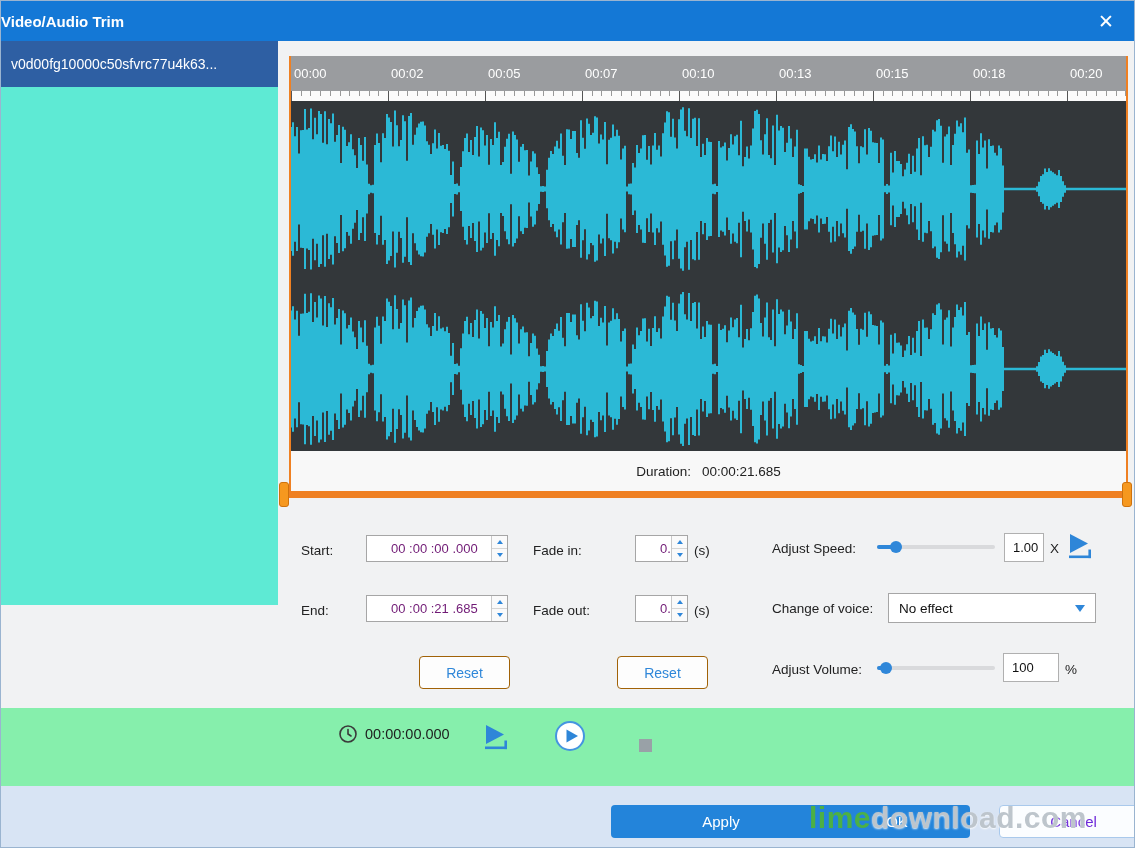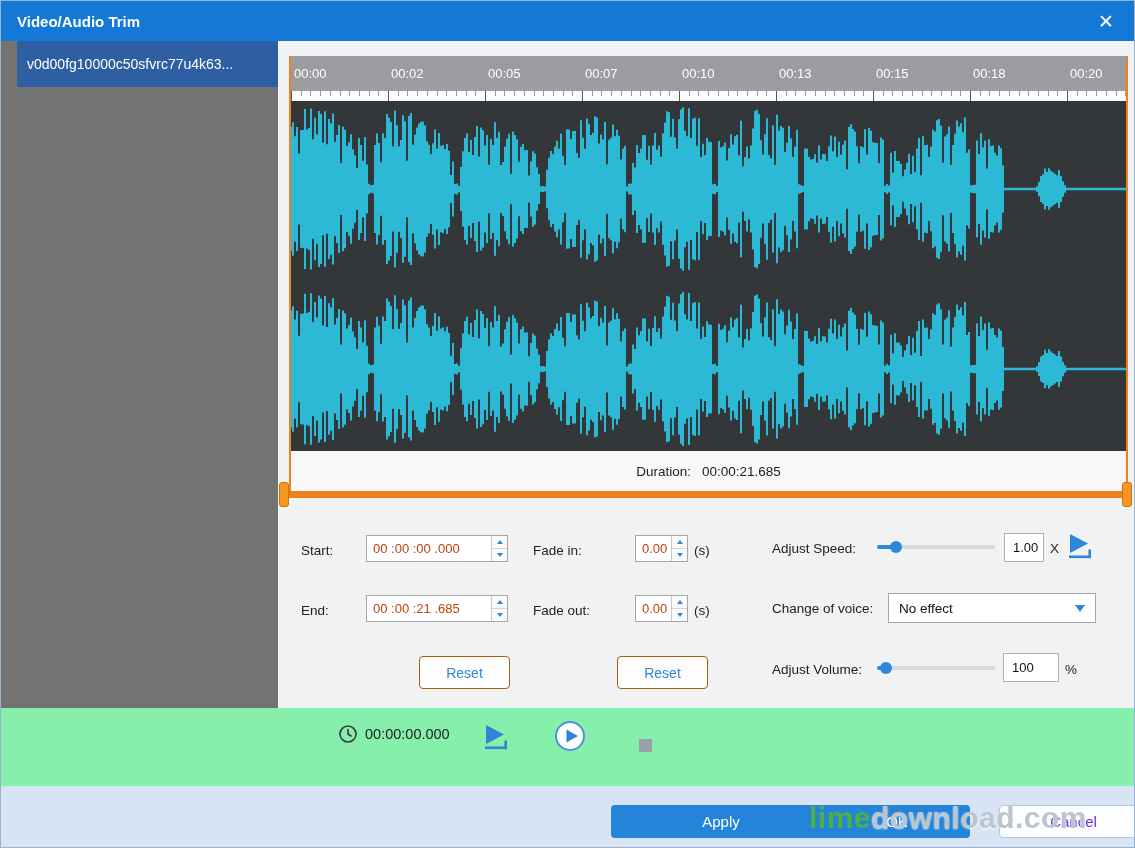--- a/index.html
+++ b/index.html
@@ -1,25 +1,25 @@
 <!DOCTYPE html>
 <html><head>
 <meta charset="utf-8">
 <style>
   html,body{margin:0;padding:0;background:#ffffff;}
   body{font-family:"Liberation Sans", sans-serif;}
   .window{position:relative;width:1135px;height:848px;background:#f1f2f3;overflow:hidden;border:1px solid #9ab4d0;box-sizing:border-box;}
 
   
   .titlebar{position:absolute;left:0;top:0;width:100%;height:40px;background:#1478d6;display:flex;align-items:center;}
-  .titlebar .title{color:#fff;font-size:15px;font-weight:bold;padding-left:16px;}
+  .titlebar .title{color:#fff;font-size:15px;font-weight:bold;}
   .close-btn{position:absolute;right:14px;top:0;height:40px;display:flex;align-items:center;color:#fff;font-size:19px;cursor:pointer;padding:0 6px;}
 
   
-  .sidebar{position:absolute;left:0;top:40px;width:277px;height:667px;background:#737373;padding-left:16px;}
+  .sidebar{position:absolute;left:0;top:40px;width:277px;height:564px;background:#5eead4;}
   .sidebar-item{height:46px;background:#2e5fa3;color:#fff;font-size:14px;display:flex;align-items:center;padding:0 10px;white-space:nowrap;overflow:hidden;cursor:pointer;}
 
   
   .main-bg{position:absolute;left:277px;top:40px;width:858px;height:667px;background:#f1f2f3;}
 
   
   .wave-panel{position:absolute;left:288px;top:55px;width:839px;box-sizing:border-box;border-left:2px solid #ef8022;border-right:2px solid #ef8022;}
   .ruler{height:35px;background:#9a9c9f;display:flex;align-items:center;overflow:hidden;}
   .tick-label{width:97px;flex:none;color:#fff;font-size:13px;padding-left:3px;box-sizing:border-box;}
   .tickstrip{height:10px;background-color:#fbfbfb;
@@ -32,21 +32,21 @@
   .wave-area svg{display:block;}
   .duration-bar{height:40px;background:#f8f8f8;display:flex;align-items:center;justify-content:center;font-size:13.5px;color:#222;gap:11px;}
 
   
   .trim-bar{position:absolute;left:288px;top:490px;width:839px;height:7px;background:#ef8022;}
   .trim-handle{position:absolute;top:481px;width:10px;height:25px;background:#f6981f;border:1px solid #cf720d;border-radius:3px;box-sizing:border-box;cursor:ew-resize;z-index:2;}
 
   
   .lbl{position:absolute;font-size:13.5px;color:#222;white-space:nowrap;}
   .tinput{position:absolute;height:27px;background:#fff;border:1px solid #a6a6a6;box-sizing:border-box;display:flex;align-items:stretch;}
-  .tval{flex:1;display:flex;align-items:center;padding-left:6px;font-size:13px;color:#c2410c;white-space:pre;overflow:hidden;}
+  .tval{flex:1;display:flex;align-items:center;padding-left:6px;font-size:13px;color:#701a75;white-space:pre;overflow:hidden;margin-left:18px;}
   .spinner{width:15px;border-left:1px solid #c9c9c9;display:flex;flex-direction:column;}
   .spin-btn{flex:1;display:flex;align-items:center;justify-content:center;background:#fafafa;cursor:pointer;}
   .spin-btn + .spin-btn{border-top:1px solid #d5d5d5;}
   .tri-up{width:0;height:0;border-left:3.5px solid transparent;border-right:3.5px solid transparent;border-bottom:4.5px solid #2f87d9;}
   .tri-down{width:0;height:0;border-left:3.5px solid transparent;border-right:3.5px solid transparent;border-top:4.5px solid #2f87d9;}
   .numbox{position:absolute;height:29px;background:#fff;border:1px solid #b0b0b0;box-sizing:border-box;font-size:13px;color:#111;display:flex;align-items:center;padding-left:8px;}
 
   
   .slider{position:absolute;width:118px;height:14px;cursor:pointer;}
   .slider-track{position:absolute;top:5px;left:0;right:0;height:4px;background:#d9dadc;border-radius:2px;}

